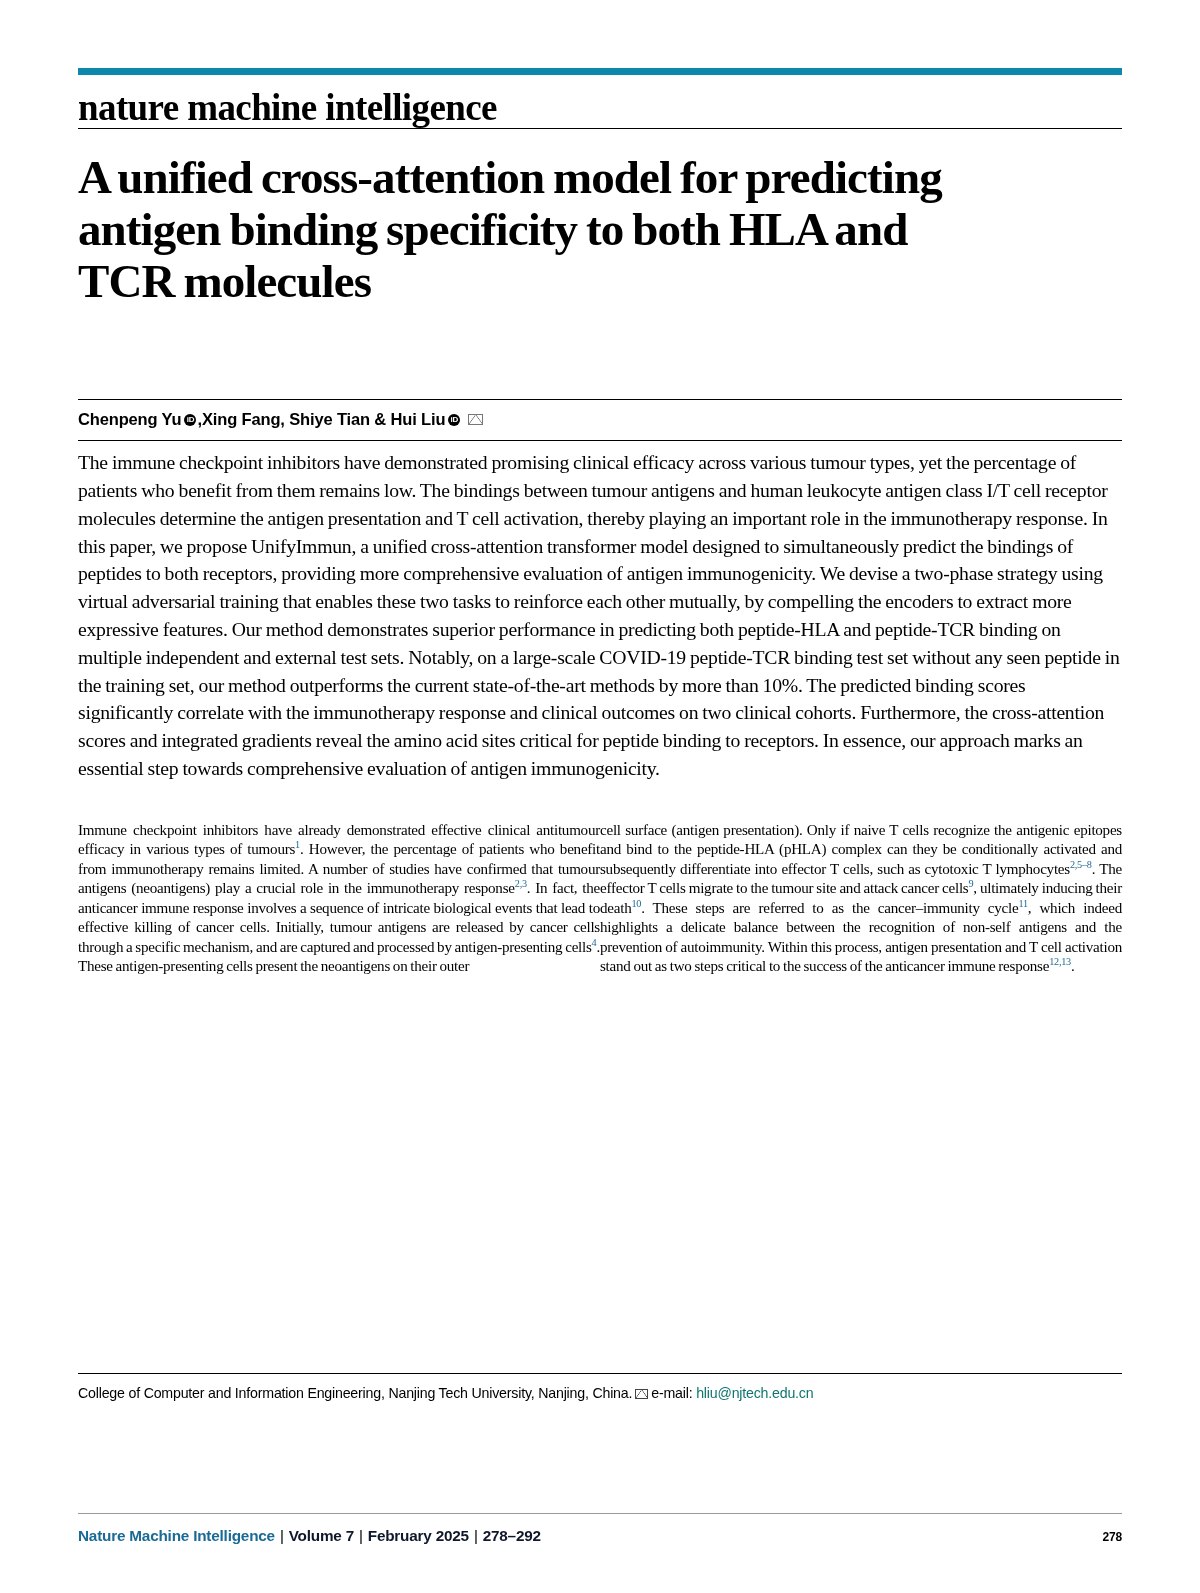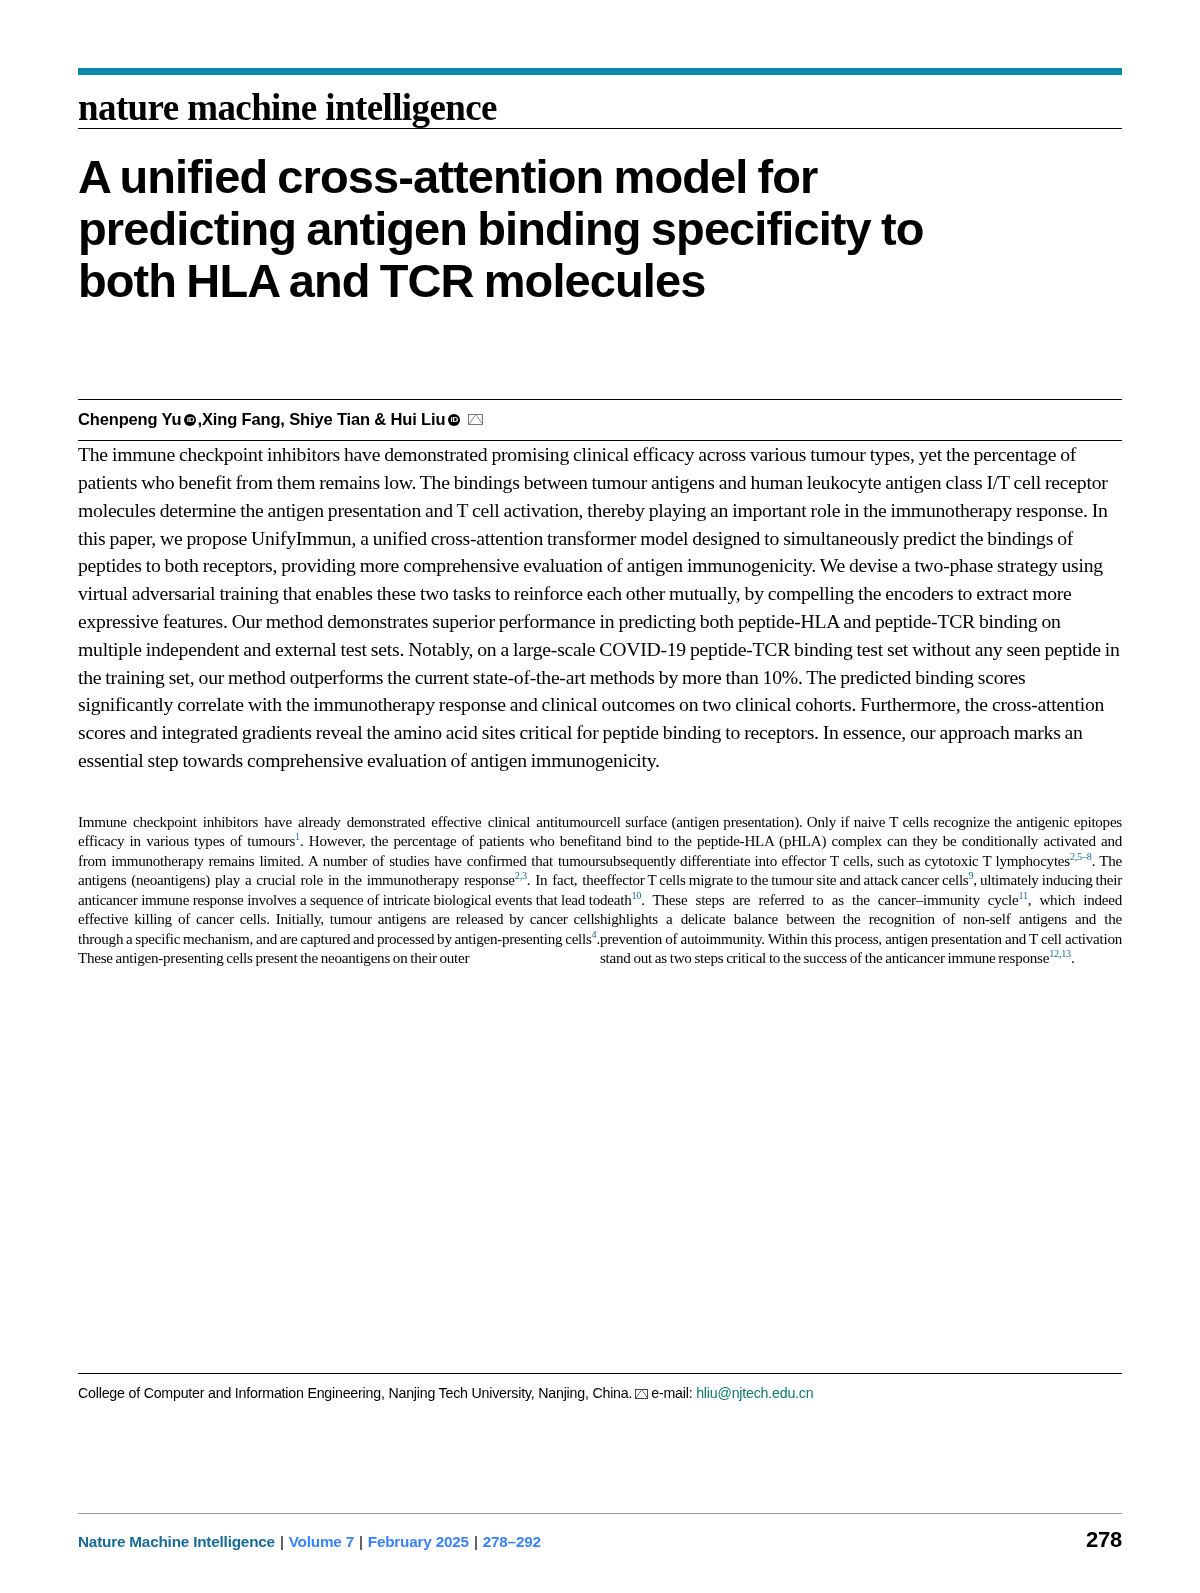--- a/index.html
+++ b/index.html
@@ -67,21 +67,21 @@
     width: 100%;
   }
   .rule-grey {
     height: 1px;
     background: #9a9a9a;
     width: 100%;
   }
 
   
   .paper-title {
-    font-family: Liberation Sans, sans-serif;
+    font-family: Liberation Serif, serif;
     font-weight: 700;
     font-size: 47px;
     line-height: 1.11;
     letter-spacing: -0.9px;
     margin: 22px 0 0 0;
     max-width: 920px;
     word-spacing: -2px;
   }
 
   
@@ -182,21 +182,21 @@
     left: 0; top: 0;
     width: 100%; height: 100%;
     background:
       linear-gradient(to bottom right, transparent calc(50% - 0.7px), #777 50%, transparent calc(50% + 0.7px)) no-repeat left top / 50% 100%,
       linear-gradient(to bottom left, transparent calc(50% - 0.7px), #777 50%, transparent calc(50% + 0.7px)) no-repeat right top / 50% 100%;
   }
   .abstract {
     font-family: "Liberation Serif", serif;
     font-size: 19.7px;
     line-height: 1.41;
-    margin-top: 0;
+    margin-top: 8px;
     letter-spacing: -0.25px;
     text-align: left;
     word-spacing: -0.6px;
   }
 
   
   .body-cols {
     display: flex;
     margin-top: 38px;
   }
@@ -270,22 +270,22 @@
     align-items: baseline;
     justify-content: space-between;
     padding-top: 13px;
     font-size: 15.3px;
     font-weight: 700;
     letter-spacing: -0.2px;
   }
   .footer-left { display: flex; align-items: baseline; }
   .footer-journal { color: #1a6a96; }
   .footer-sep { margin: 0 5px; color: #000; font-weight: 400; }
-  .footer-cite { color: #3b82f6; }
-  .footer-page { font-size: 22px; font-weight: 700; }
+  .footer-cite { color: #0f172a; }
+  .footer-page { font-size: 12px; font-weight: 700; }
 </style>
 </head>
 <body>
 
 <div class="page">
 
   <div class="masthead-rule" style="background: rgb(14, 135, 173);"></div>
   <div class="journal-name">nature machine intelligence</div>
 
   <div class="rule-thin"></div>

